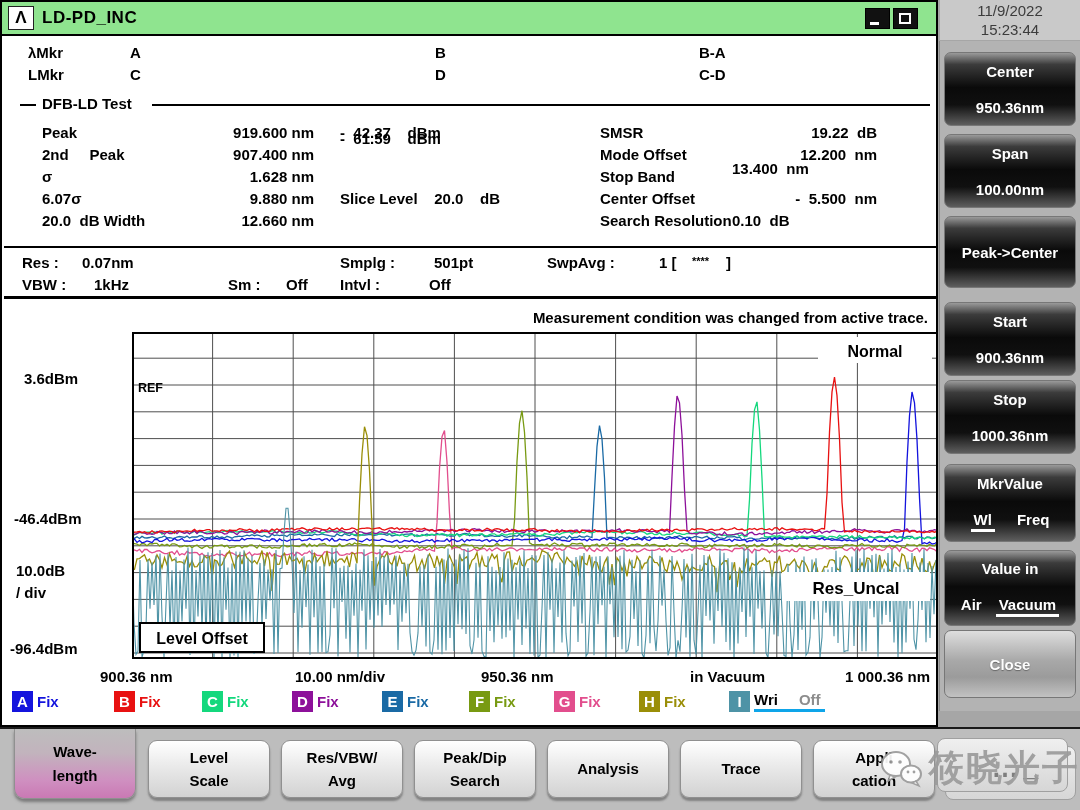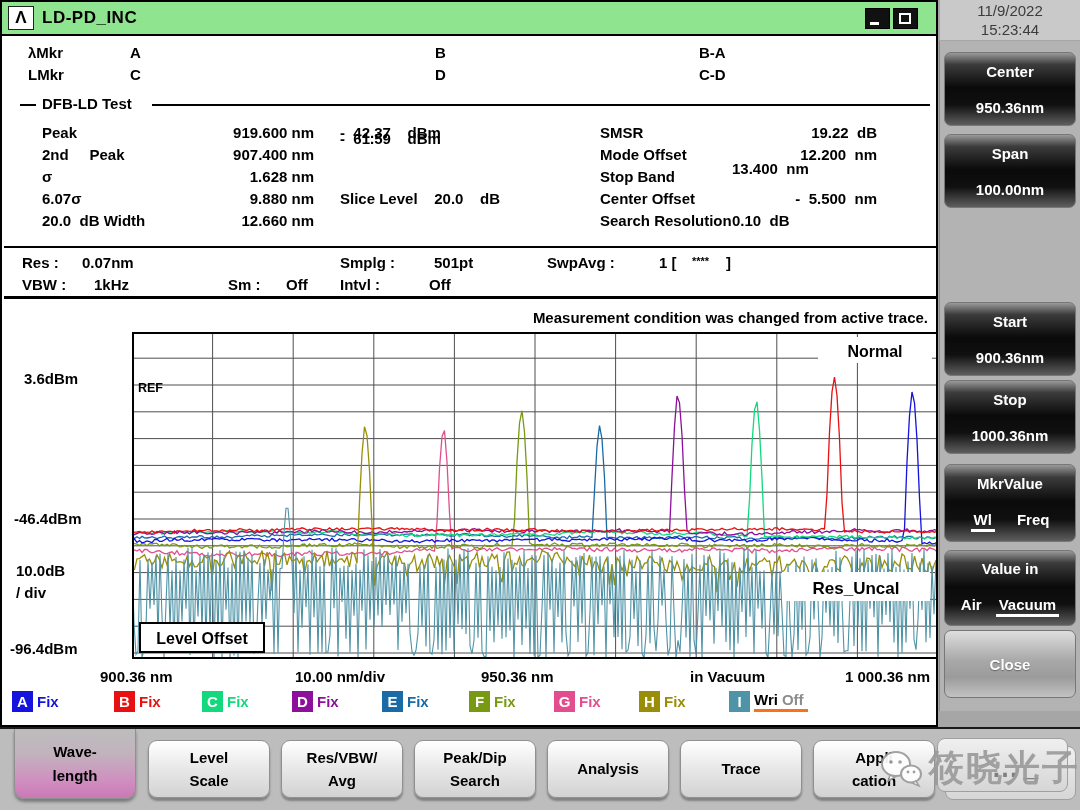--- a/index.html
+++ b/index.html
@@ -27,21 +27,21 @@
            border-top:2px solid #000;border-bottom:3px solid #000;}
   
   .plot{position:absolute;left:130px;top:330px;width:806px;height:327px;}
   .note{position:absolute;top:307px;right:8px;font-size:15px;}
   .ylab{position:absolute;font-size:15px;}
   .xlab{position:absolute;top:666px;font-size:15px;white-space:pre;}
   
   .trace-item{position:absolute;top:688px;height:22px;display:flex;align-items:center;gap:4px;font-size:15px;}
   .tbox{display:inline-flex;width:21px;height:21px;align-items:center;justify-content:center;
         color:#fff;font-size:15px;}
-  .wri-wrap{display:inline-flex;gap:4px;border-bottom:3px solid #f97316;padding:0 4px 1px 0;}
+  .wri-wrap{display:inline-flex;gap:21px;border-bottom:3px solid #0ea5e9;padding:0 4px 1px 0;}
   .off-txt{color:#8d8d8d;}
   
   .right-panel{position:absolute;left:938px;top:0;width:142px;height:727px;background:#a6a6a6;}
   .datetime{position:absolute;left:940px;top:0;width:140px;height:40px;background:#c9c9c9;
             color:#3c3c3c;font-size:15px;text-align:center;line-height:19px;padding-top:1px;font-weight:normal;}
   .btn-frame{position:absolute;left:939px;top:41px;width:141px;height:670px;background:#b3b3b3;
              border-left:1px solid #8a8a8a;}
   .sbtn{position:absolute;left:944px;width:132px;border-radius:7px;color:#fff;text-align:center;
         background:linear-gradient(180deg,#9a9a9a 0%,#3c3c3c 16%,#0a0a0a 48%,#101010 72%,#5e5e5e 100%);
         border:1px solid #777;display:flex;flex-direction:column;align-items:center;justify-content:center;
@@ -259,20 +259,23 @@
   <div class="btn-frame"></div>
 
   <div class="sbtn" style="top:52px;height:74px;">
     <span>Center</span>
     <span>950.36nm</span>
   </div>
   <div class="sbtn" style="top:134px;height:74px;">
     <span>Span</span>
     <span>100.00nm</span>
   </div>
+  <div class="sbtn" style="top:216px;height:72px;">
+    <span>Peak-&gt;Center</span>
+  </div>
   <div class="sbtn" style="top:302px;height:74px;">
     <span>Start</span>
     <span>900.36nm</span>
   </div>
   <div class="sbtn" style="top:380px;height:74px;">
     <span>Stop</span>
     <span>1000.36nm</span>
   </div>
   <div class="sbtn" style="top:464px;height:78px;">
     <span>MkrValue</span>

